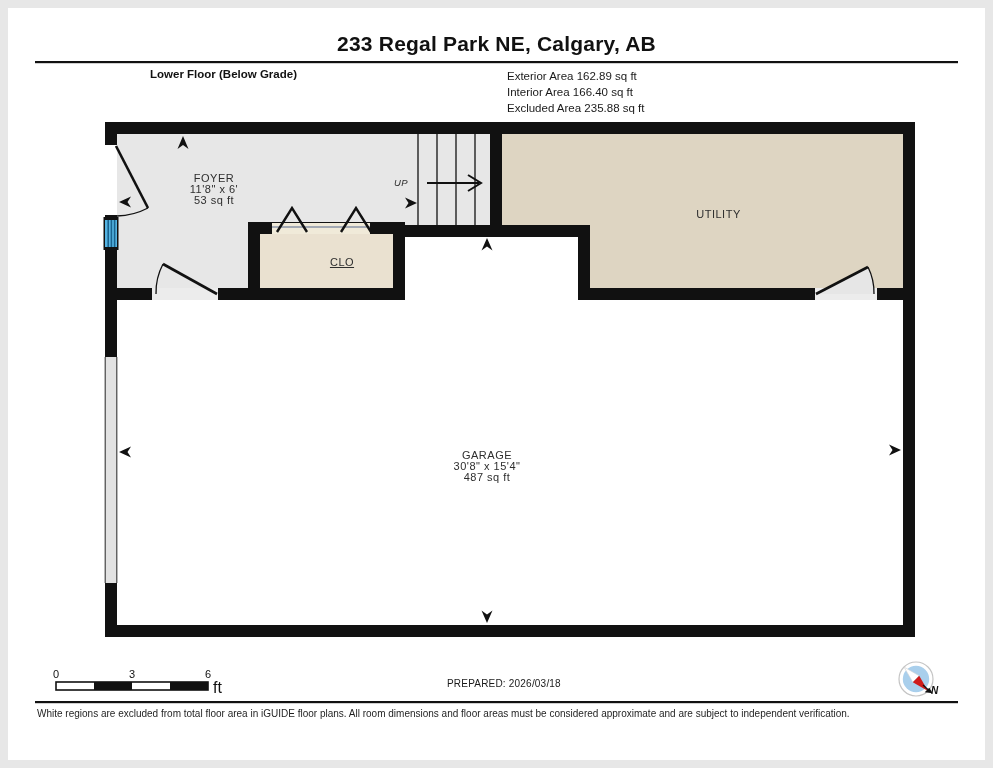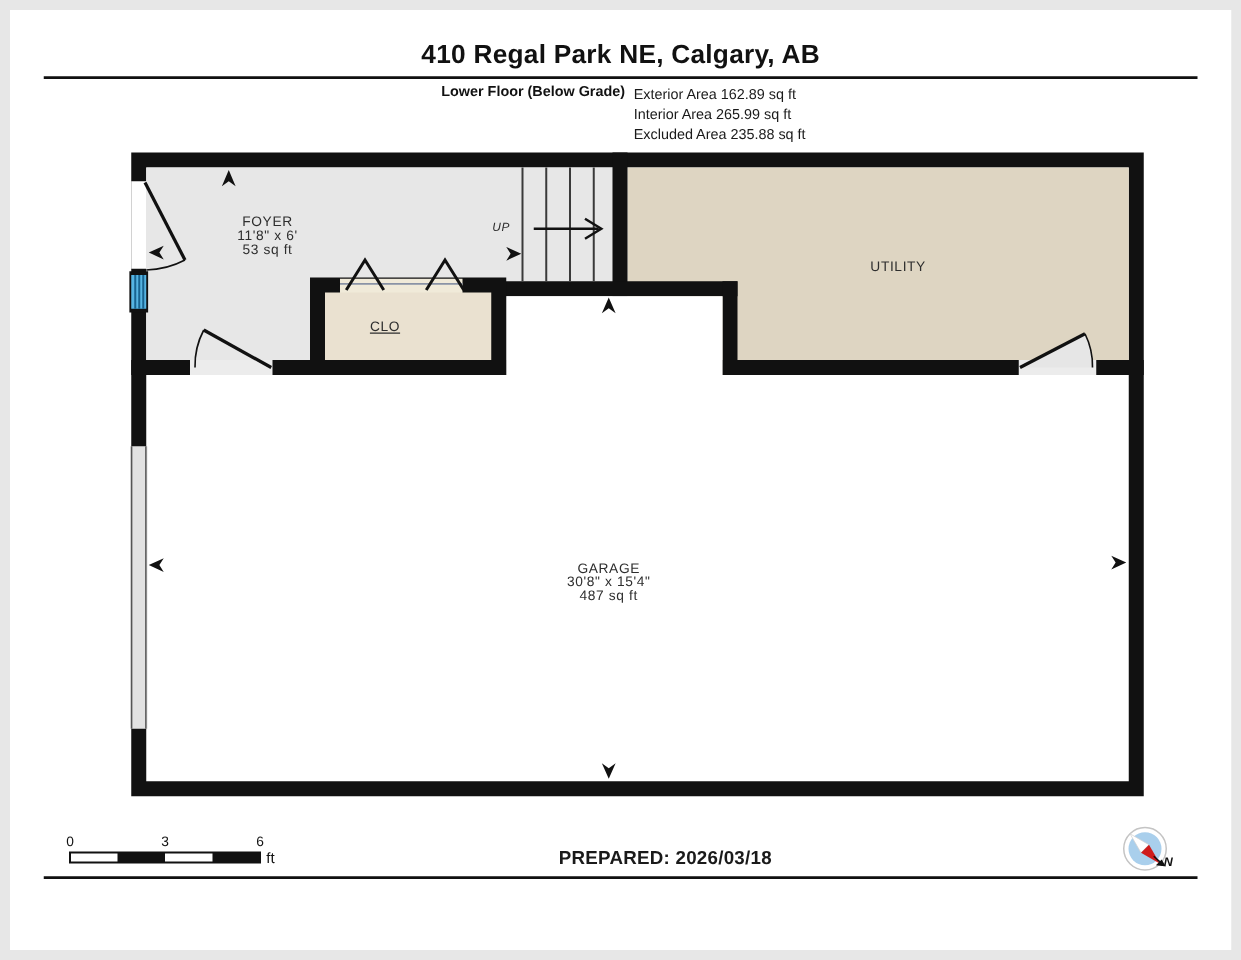--- a/index.html
+++ b/index.html
@@ -7,38 +7,38 @@
     position:relative;width:993px;height:768px;background:#ffffff;
     font-family:"Liberation Sans","DejaVu Sans",sans-serif;color:#111;
     box-shadow:inset 0 0 0 8px #e7e7e7;overflow:hidden;margin:0 auto;
   }
   .abs{position:absolute;}
   .title{
     left:0;top:32px;width:100%;text-align:center;
     font-size:21px;font-weight:bold;letter-spacing:.2px;
   }
   .floor-label{
-    left:150px;top:68px;width:350px;text-align:right;
+    left:150px;top:68px;width:350px;
     font-size:11.5px;font-weight:bold;
   }
   .area-lines{left:507px;top:68px;font-size:11.5px;line-height:16.2px;color:#1a1a1a;}
   .room-label{
     position:absolute;transform:translate(-50%,0);text-align:center;
     font-size:11px;line-height:10.8px;color:#2e2e2e;letter-spacing:.5px;white-space:nowrap;
   }
   .up-label{
     position:absolute;transform:translate(-50%,-50%);
     font-size:9.5px;color:#2e2e2e;letter-spacing:.5px;
   }
   .scale-num{
     position:absolute;transform:translate(-50%,-50%);
     font-size:11px;color:#111;
   }
-  .ft-label{left:213px;top:679px;font-size:12px;color:#111;}
-  .prepared{left:447px;top:678px;font-size:15px;color:#1a1a1a;letter-spacing:.2px;font-weight:bold;}
+  .ft-label{left:213px;top:679px;font-size:16px;color:#111;}
+  .prepared{left:447px;top:678px;font-size:10px;color:#1a1a1a;letter-spacing:.2px;}
   .north-label{left:931px;top:685px;font-size:10px;font-style:italic;font-weight:bold;color:#111;}
   .disclaimer{left:37px;top:708px;font-size:10px;color:#1f1f1f;}
   svg.plan{position:absolute;left:0;top:0;}
 </style>
 </head>
 <body>
 
 <div class="page">
 
   <svg class="plan" width="993" height="768" viewBox="0 0 993 768">
@@ -143,42 +143,43 @@
       <circle cx="916" cy="679" r="13.2" fill="#a9cfec"></circle>
       <polygon points="904,667 919.2,675.8 912.8,682.2" fill="#ffffff" stroke="#d2d2d2" stroke-width="0.6"></polygon>
       <polygon points="928,691 919.2,675.8 912.8,682.2" fill="#cf1b1b"></polygon>
       <g stroke="#111" stroke-width="1.2" fill="#111">
         <line x1="923" y1="685" x2="929" y2="690.5"></line>
         <polygon points="931.5,692.5 926,691.8 929.2,688.6"></polygon>
       </g>
     </g>
   </svg>
 
-  <div class="abs title">410 Regal Park NE, Calgary, AB</div>
+  <div class="abs title">233 Regal Park NE, Calgary, AB</div>
   <div class="abs floor-label">Lower Floor (Below Grade)</div>
   <div class="abs area-lines">
     <div>Exterior Area 162.89 sq ft</div>
-    <div>Interior Area 265.99 sq ft</div>
+    <div>Interior Area 166.40 sq ft</div>
     <div>Excluded Area 235.88 sq ft</div>
   </div>
 
   <div class="room-label" style="left:214px;top:173px;">
     <div>FOYER</div>
     <div>11'8" x 6'</div>
     <div>53 sq ft</div>
   </div>
-  <div class="room-label" style="left:308px;top:257px;text-decoration:underline;">CLO</div>
+  <div class="room-label" style="left:342px;top:257px;text-decoration:underline;">CLO</div>
   <div class="room-label" style="left:709px;top:209px;padding-left:19px;">UTILITY</div>
   <div class="room-label" style="left:487px;top:438px;margin-top:12px;">
     <div>GARAGE</div>
     <div>30'8" x 15'4"</div>
     <div>487 sq ft</div>
   </div>
   <div class="up-label" style="left:401px;top:182px;font-style:italic;">UP</div>
 
   <div class="scale-num" style="left:56px;top:674px;">0</div>
   <div class="scale-num" style="left:132px;top:674px;">3</div>
   <div class="scale-num" style="left:208px;top:674px;">6</div>
   <div class="abs ft-label">ft</div>
   <div class="abs prepared">PREPARED: 2026/03/18</div>
   <div class="abs north-label">N</div>
+  <div class="abs disclaimer">White regions are excluded from total floor area in iGUIDE floor plans. All room dimensions and floor areas must be considered approximate and are subject to independent verification.</div>
 
 </div>
 
 </body></html>

